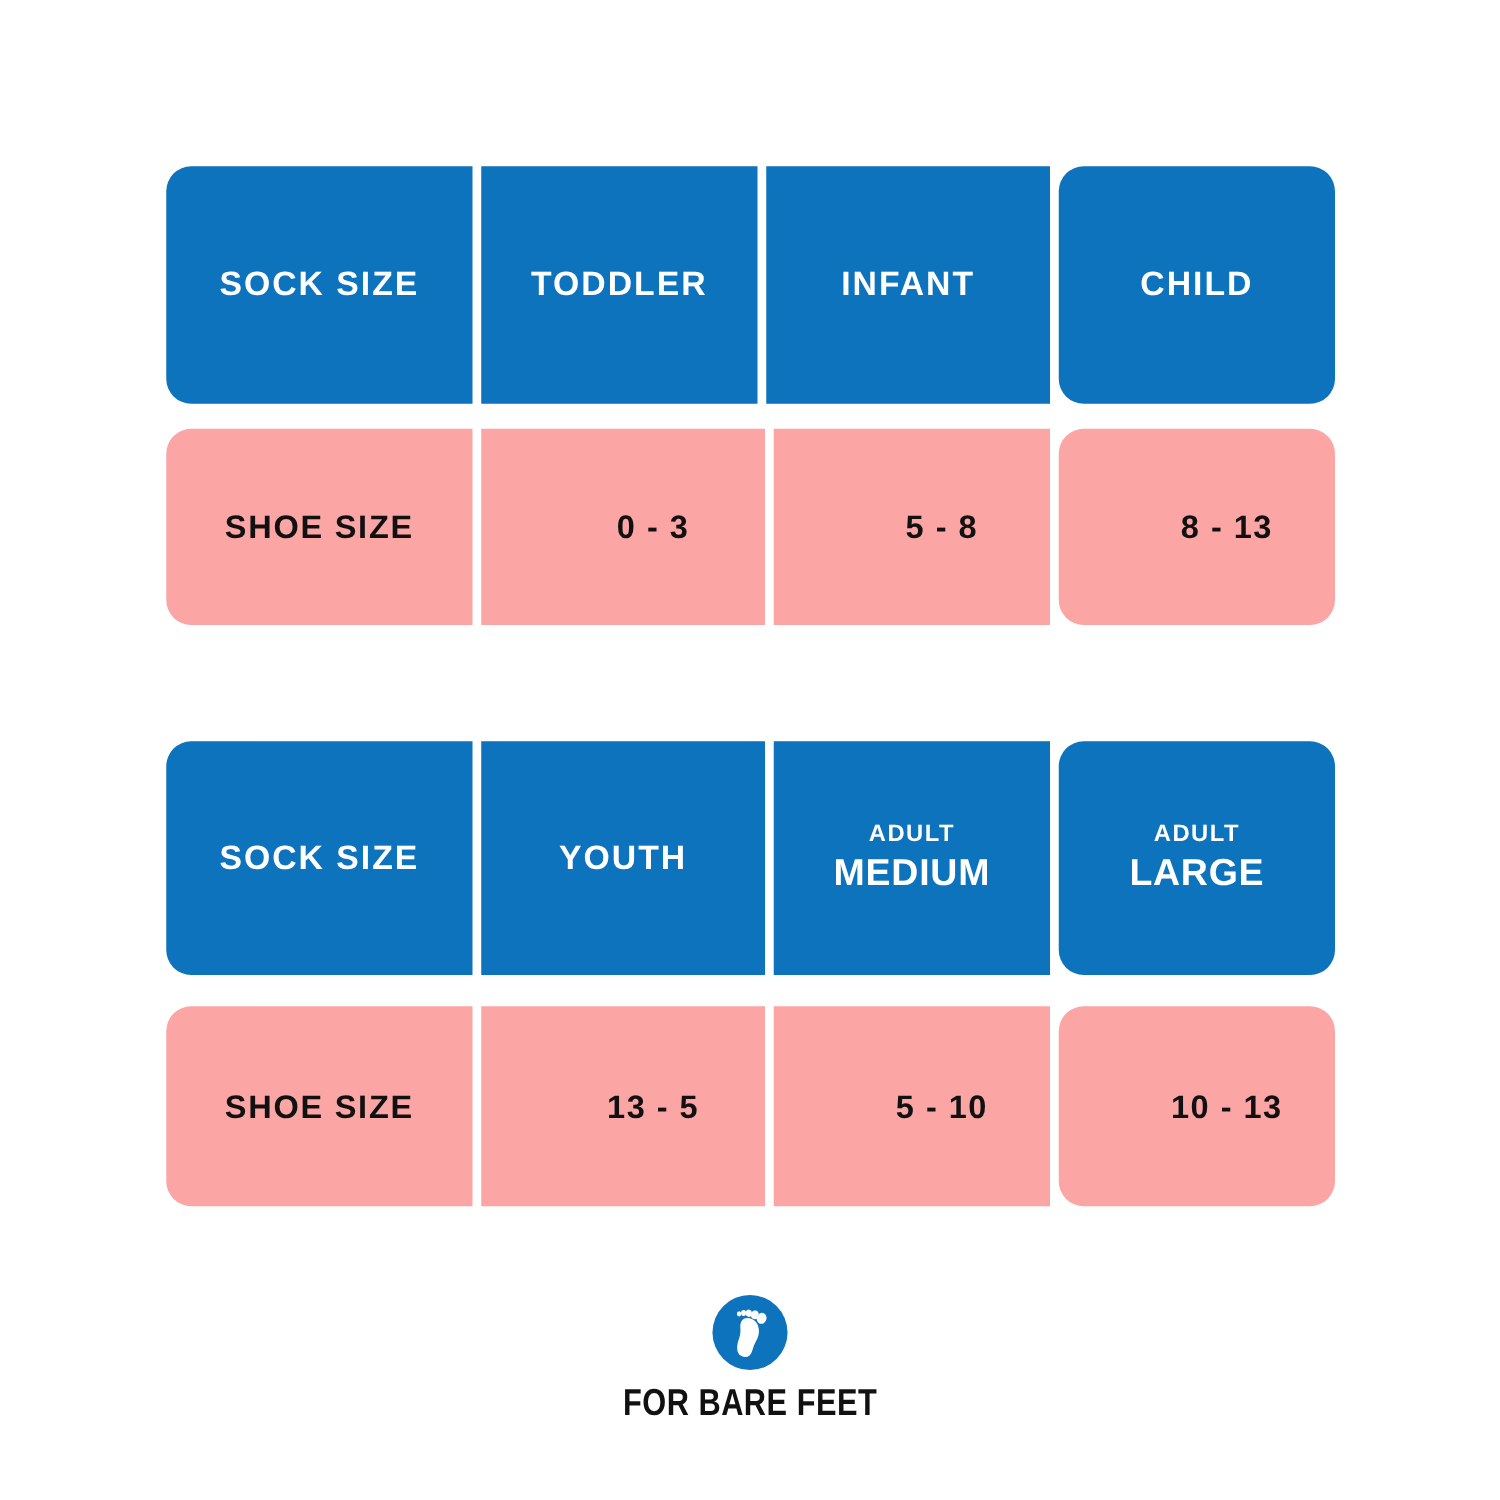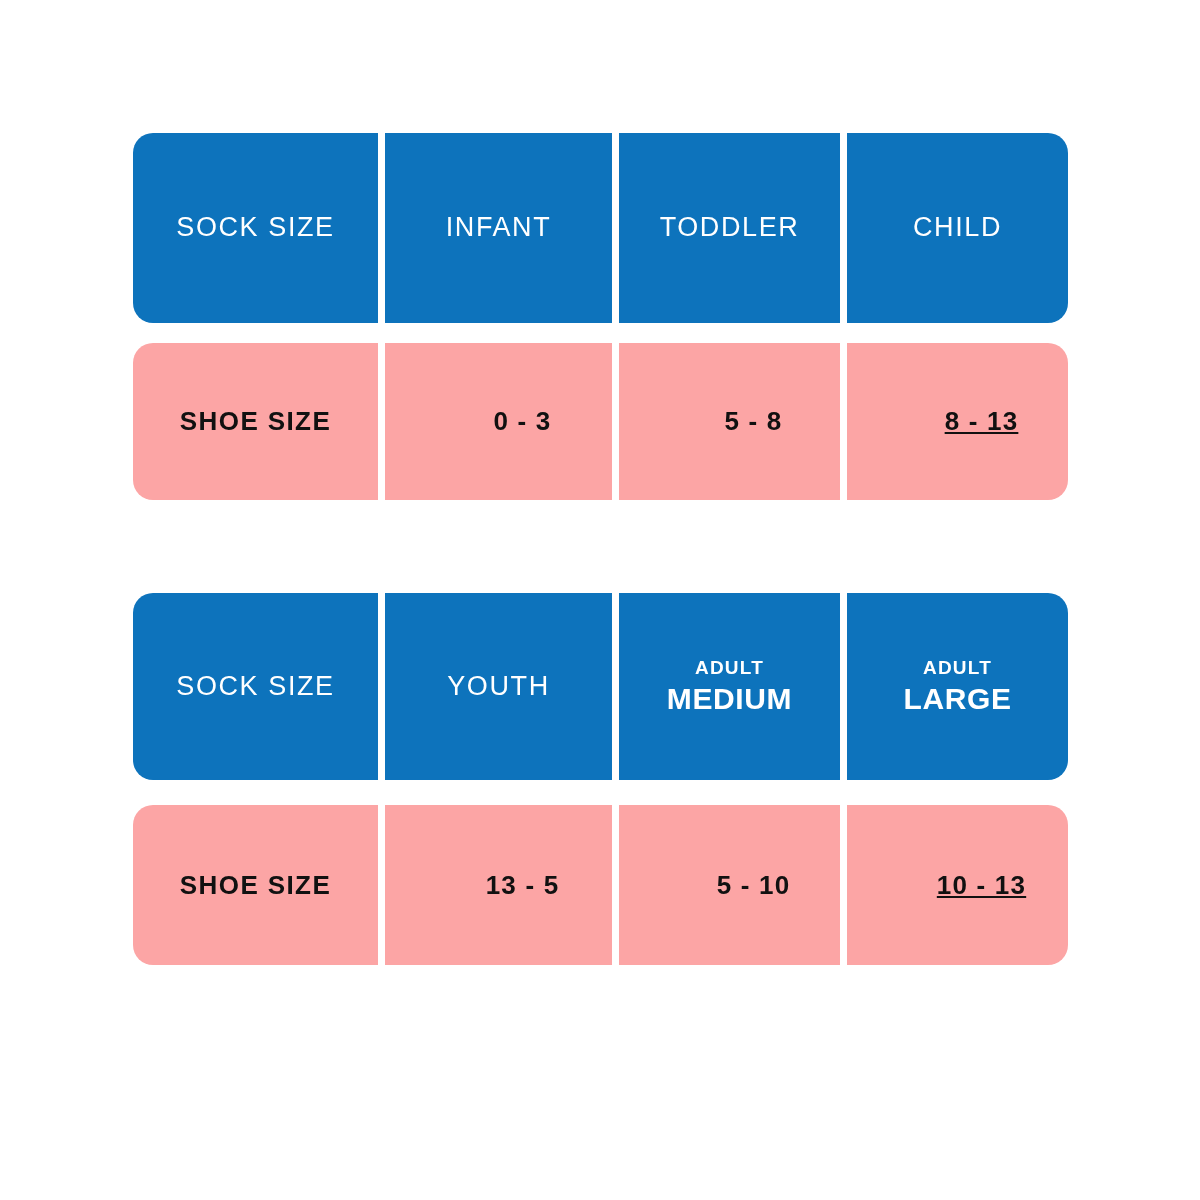--- a/index.html
+++ b/index.html
@@ -56,30 +56,30 @@
     justify-content: center;
     box-sizing: border-box;
     text-align: center;
     line-height: 1.1;
   }
 
   
   .col-1 { width: 245px; }
   .col-2 { width: 227px; }
   .col-3 { width: 221px; }
-  .col-4 { width: 221px; }
+  .col-4 { width: 221px; border-radius: 20px; }
 
   
   .cell-head {
     background: #0D73BC;
     color: #ffffff;
   }
   .cell-head .cell-label {
     font-size: 27px;
-    font-weight: 400;
+    font-weight: 700;
     letter-spacing: 1.6px;
   }
   .cell-head .cell-label-big {
     font-size: 30px;
     font-weight: 700;
     letter-spacing: 0.6px;
   }
   .cell-head .cell-eyebrow {
     font-size: 19px;
     font-weight: 700;
@@ -101,21 +101,21 @@
     font-size: 26px;
     font-weight: 700;
     letter-spacing: 1.2px;
     margin-left: 48px;
   }
 
   
   .row-header .col-1 { border-top-left-radius: 20px; }
   .row-header .col-4 { border-top-right-radius: 20px; }
   .row-data   .col-1 { border-top-left-radius: 20px; border-bottom-left-radius: 20px; }
-  .row-data   .col-4 { border-top-right-radius: 20px; border-bottom-right-radius: 20px; text-decoration: underline; }
+  .row-data   .col-4 { border-top-right-radius: 20px; border-bottom-right-radius: 20px; }
   .row-header .col-1 { border-bottom-left-radius: 0; }
 
   
   .row-header .col-1 { border-bottom-left-radius: 20px; }
   .row-header .col-4 { border-bottom-right-radius: 20px; }
 
   
   .brand {
     position: absolute;
     left: 0;
@@ -144,25 +144,25 @@
 <body>
 
 <div class="page">
 
   <div class="size-table" id="table-infant">
 
     <div class="table-row row-header">
       <div class="cell cell-head col-1">
         <span class="cell-label">SOCK SIZE</span>
       </div>
+      <div class="cell cell-head col-3">
+        <span class="cell-label">TODDLER</span>
+      </div>
       <div class="cell cell-head col-2">
         <span class="cell-label">INFANT</span>
-      </div>
-      <div class="cell cell-head col-3">
-        <span class="cell-label">TODDLER</span>
       </div>
       <div class="cell cell-head col-4">
         <span class="cell-label">CHILD</span>
       </div>
     </div>
 
     <div class="table-row row-data">
       <div class="cell cell-data col-1">
         <span class="cell-label">SHOE SIZE</span>
       </div>
@@ -208,14 +208,38 @@
       <div class="cell cell-data col-3">
         <span class="cell-value">5 - 10</span>
       </div>
       <div class="cell cell-data col-4">
         <span class="cell-value">10 - 13</span>
       </div>
     </div>
 
   </div>
 
+  <div class="brand">
+    <span class="brand-mark">
+      <svg viewBox="0 0 64 64" width="62" height="62" xmlns="http://www.w3.org/2000/svg">
+        <circle cx="32" cy="32" r="31" fill="#0D73BC"></circle>
+
+        <path d="M29.6 20.0
+                 C 36.2 20.0 39.6 25.4 39.4 31.6
+                 C 39.3 35.2 37.6 38.0 36.2 40.6
+                 C 34.9 43.0 34.4 45.6 33.5 48.0
+                 C 32.6 50.6 30.6 52.3 27.8 52.2
+                 C 24.4 52.1 22.0 49.8 21.5 46.5
+                 C 20.9 42.6 22.3 39.2 23.4 35.6
+                 C 24.2 32.9 24.2 30.4 24.0 27.7
+                 C 23.8 23.6 25.6 20.0 29.6 20.0 Z" fill="#ffffff"></path>
+
+        <ellipse cx="41.6" cy="20.3" rx="4.0" ry="4.6" transform="rotate(18 41.6 20.3)" fill="#ffffff"></ellipse>
+        <ellipse cx="36.0" cy="17.4" rx="3.1" ry="3.6" transform="rotate(12 36.0 17.4)" fill="#ffffff"></ellipse>
+        <ellipse cx="31.0" cy="16.1" rx="2.5" ry="3.0" transform="rotate(8 31.0 16.1)" fill="#ffffff"></ellipse>
+        <ellipse cx="26.7" cy="15.9" rx="2.1" ry="2.5" fill="#ffffff"></ellipse>
+        <ellipse cx="23.0" cy="16.6" rx="1.8" ry="2.1" fill="#ffffff"></ellipse>
+      </svg>
+    </span>
+    <span class="brand-wordmark">FOR BARE FEET</span>
+  </div>
 
 </div>
 
 </body></html>

